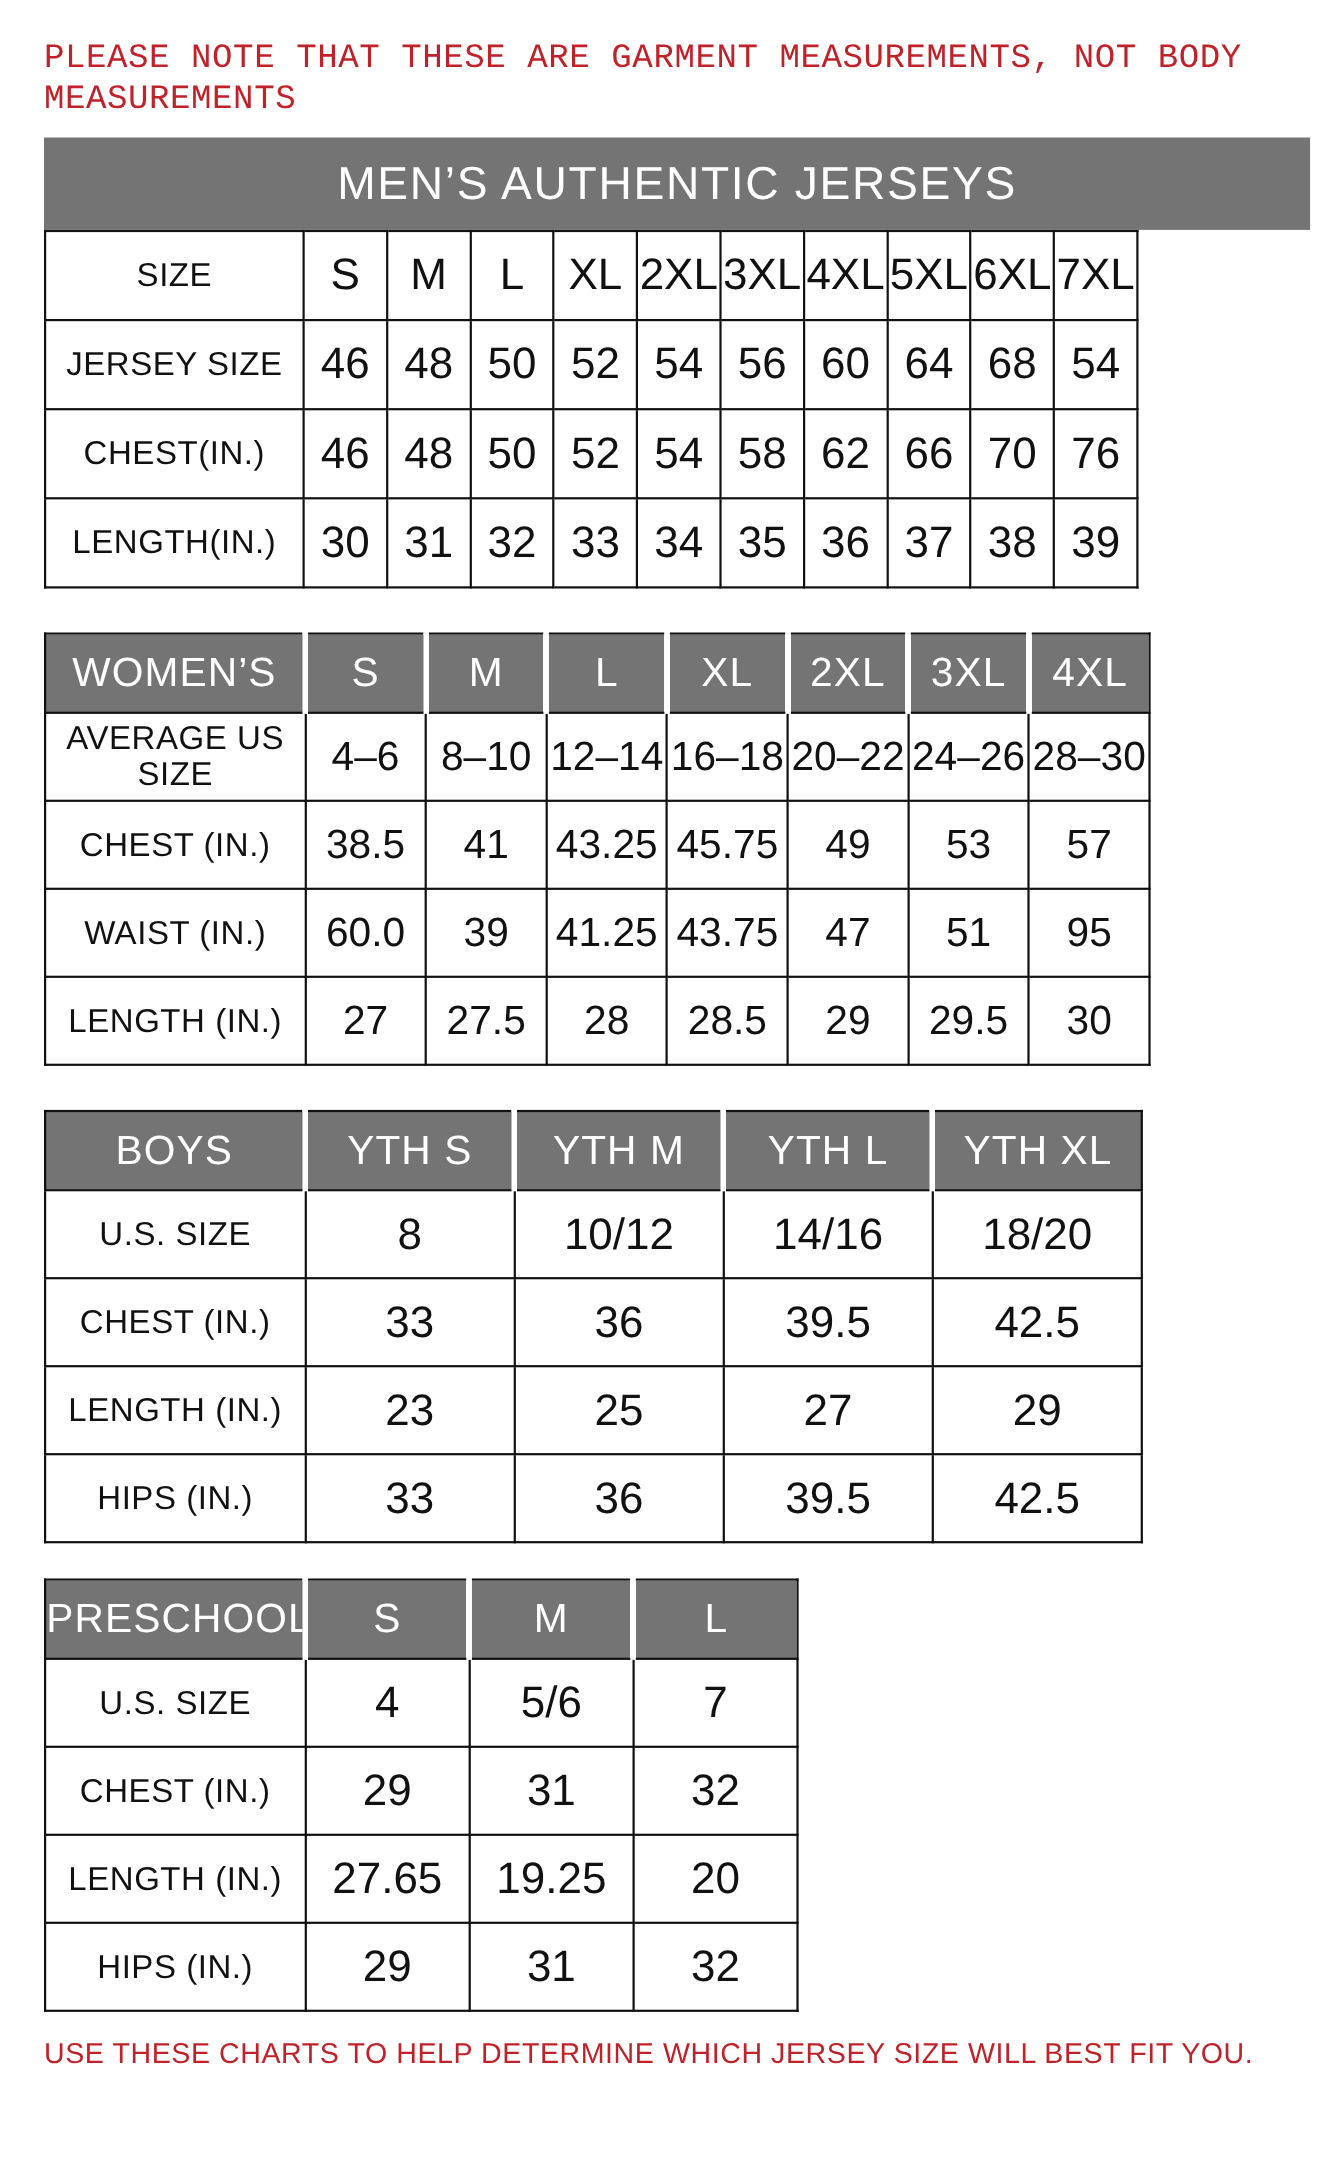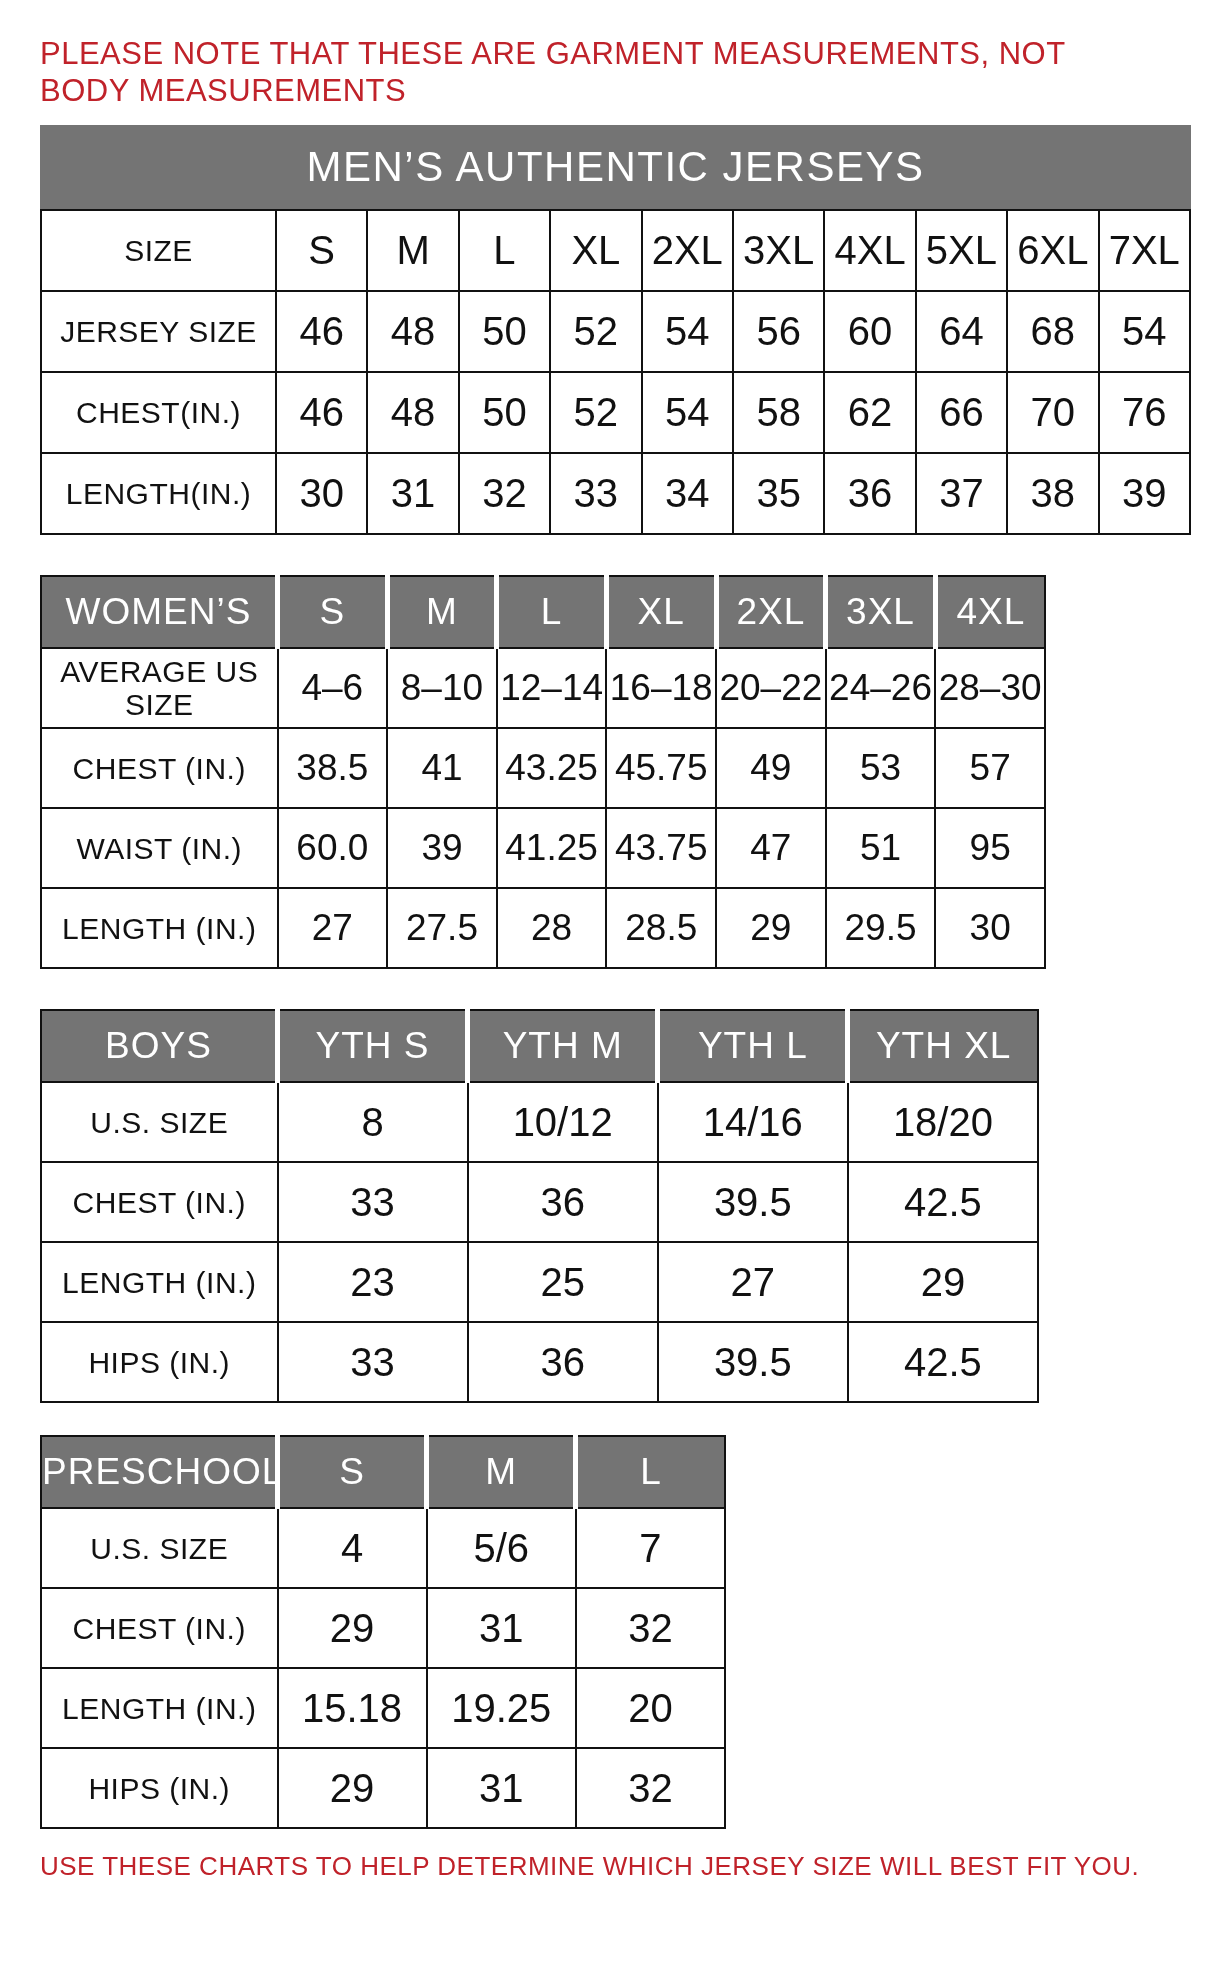--- a/index.html
+++ b/index.html
@@ -33,20 +33,21 @@
   }
 
   
   .note{
     margin-top:20px;
     max-width:1120px;
     font-size:31px;
     line-height:1.18;
     color:var(--accent-red);
     letter-spacing:0.5px;
+    font-family:Liberation Mono, monospace;
   }
 
   
   .banner{
     margin-top:16px;
     width:1151px;
     height:84px;
     background:var(--header-gray);
     color:#fff;
     display:flex;
@@ -64,21 +65,21 @@
   }
   table.sizing td{
     border:2px solid var(--border-black);
     text-align:center;
     vertical-align:middle;
     padding:0;
     overflow:hidden;
   }
   table.sizing td:first-child{width:233px;}
   table.sizing tr{height:80px;}
-  table.mens{width:1151px;padding-left:36px;}
+  table.mens{width:995px;padding-left:36px;}
   table.mens tr{height:81px;}
   table.womens{width:1006px;}
   table.boys{width:999px;border-radius:12px;}
   table.preschool{width:686px;}
   table.womens,table.boys,table.preschool{margin-top:40px;}
   table.boys{margin-top:40px;}
   table.preschool{margin-top:32px;}
 
   td.lab{font-size:30px;letter-spacing:0.5px;line-height:1.1;}
   td.val{font-size:40px;}
@@ -281,21 +282,21 @@
           <td class="val">7</td>
         </tr>
         <tr>
           <td class="lab">CHEST (IN.)</td>
           <td class="val">29</td>
           <td class="val">31</td>
           <td class="val">32</td>
         </tr>
         <tr>
           <td class="lab">LENGTH (IN.)</td>
-          <td class="val">15.18</td>
+          <td class="val">27.65</td>
           <td class="val">19.25</td>
           <td class="val">20</td>
         </tr>
         <tr>
           <td class="lab">HIPS (IN.)</td>
           <td class="val">29</td>
           <td class="val">31</td>
           <td class="val">32</td>
         </tr>
       </tbody>

